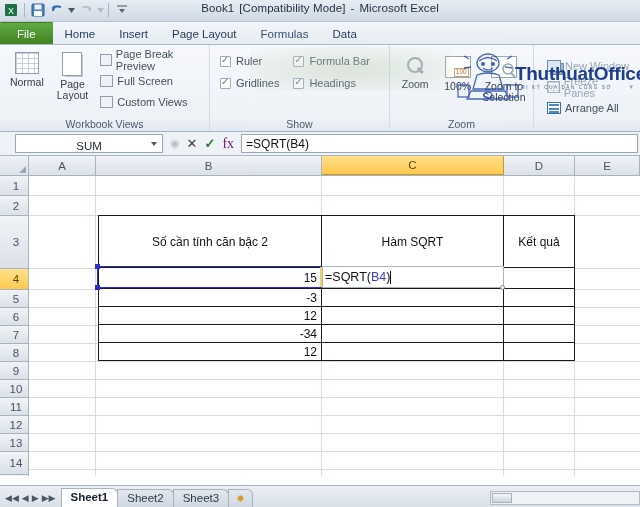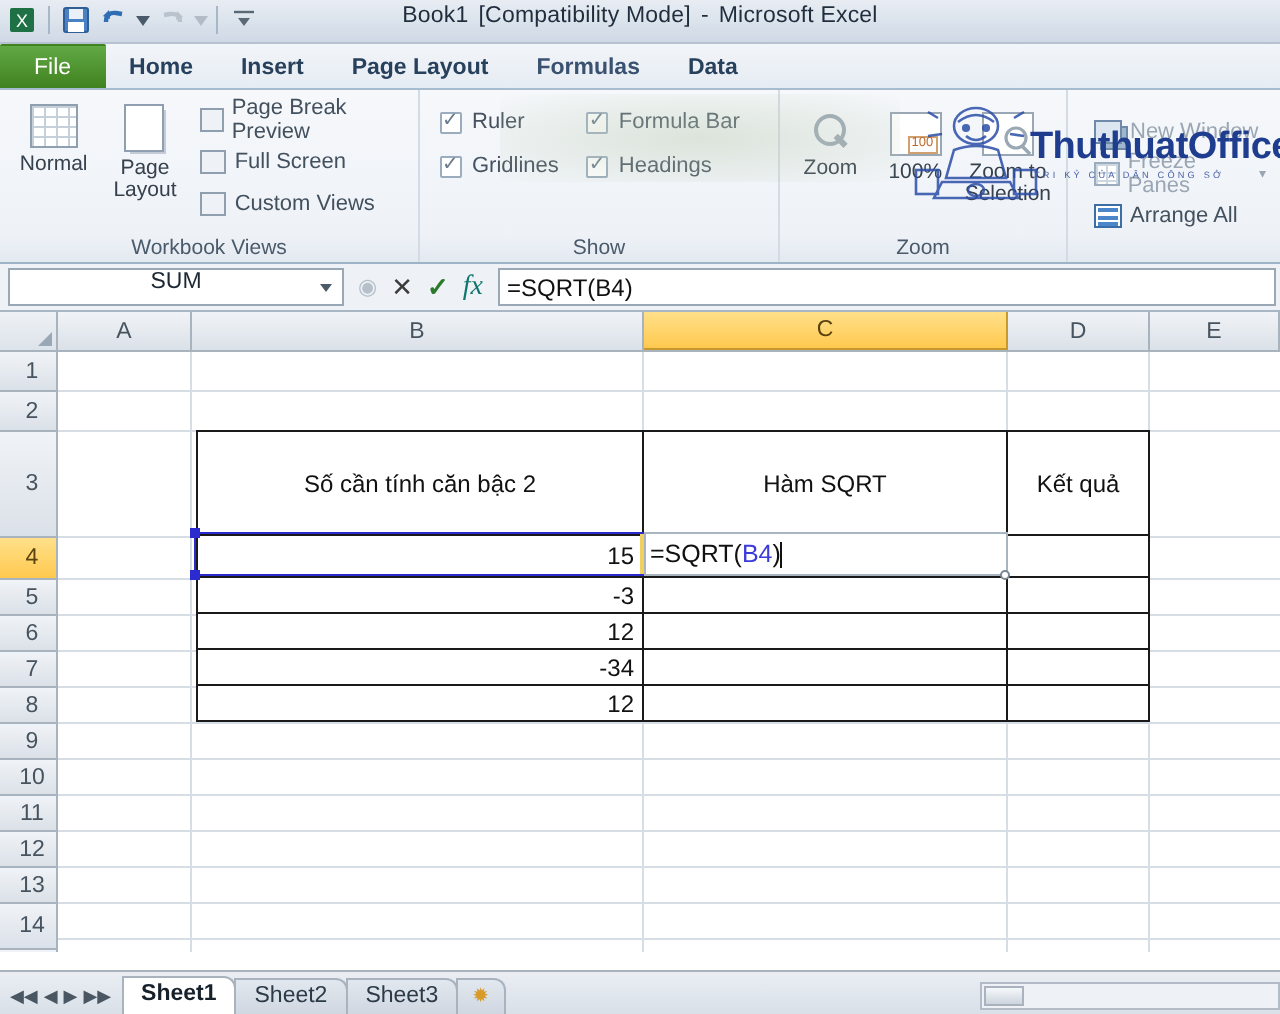--- a/index.html
+++ b/index.html
@@ -32,21 +32,21 @@
   .tabbar {
     height: 23px;
     background: linear-gradient(to bottom,#f2f5f9,#e6ecf3);
     border-bottom: 1px solid #a8bcd0;
     display: flex; align-items: stretch;
     position: relative;
   }
   .tab {
     padding: 1px 11px; display: flex; align-items: center;
     font-size: 11.5px; color: #27405c;
-    border: 1px solid transparent; border-bottom: none; font-weight: bold;
+    border: 1px solid transparent; border-bottom: none;
   }
   .tab.file {
     background: linear-gradient(to bottom,#61a945,#40821f);
     color: #fff; font-weight: normal; padding: 0 16px;
     border-radius: 1px 1px 0 0;
   }
   .tab.ghost { color: #3a5270; }
 
   
   .ribbon {
@@ -100,31 +100,31 @@
   .ic-arr { width: 14px; height: 12px; border: 1px solid #3b6ea5; background:#fff; }
   .ic-arr i { display:block; height:2px; background:#4a86c8; margin:1.5px 1px; }
   .ic-freeze { width: 14px; height: 12px; border: 1px solid #9aacbe; background:#fff;
             background-image: linear-gradient(to right,#cdd7e1 1px,transparent 1px),
                               linear-gradient(to bottom,#cdd7e1 1px,transparent 1px);
             background-size: 5px 4px; }
 
   
   .fbar { height: 24px; background: #eef1f5; display: flex; align-items: center;
           border-bottom: 1px solid #a9b6c4; }
-  .namebox { width: 168px; height: 19px; margin-left: 4px; background: #fff;
-             border: 1px solid #9aa7b4; display: flex; align-items: flex-start;
+  .namebox { width: 148px; height: 19px; margin-left: 15px; background: #fff;
+             border: 1px solid #9aa7b4; display: flex; align-items: flex-end;
              font-size: 11.5px; color: #1b2733; position: relative; justify-content: center; }
   .namebox .caret { position: absolute; right: 5px; top: 7px;
                     border-left: 3.5px solid transparent; border-right: 3.5px solid transparent;
                     border-top: 4px solid #4b5a68; }
   .fb-icons { display: flex; align-items: center; gap: 7px; padding: 0 7px; }
   .fb-icons span { font-size: 13px; color: #55636f; }
   .fb-icons .ok { color: #2c7a2c; font-weight: bold; }
   .fb-icons .cancel { color: #3c3c3c; }
-  .fb-icons .fx { font-style: italic; font-family: "Liberation Serif", serif; color: #0f766e; font-size:14px;}
+  .fb-icons .fx { font-family: "Liberation Serif", serif; color: #701a75; font-size:14px;}
   .fb-input { flex: 1; height: 19px; background: #fff; border: 1px solid #9aa7b4;
               border-left: 1px solid #9aa7b4; margin-right: 2px;
               display: flex; align-items: center; padding-left: 4px;
               font-size: 12px; color: #111; }
 
   
   .sheet { position: relative; background: #fff; height: 320px; overflow: hidden; }
   .corner { position: absolute; left: 0; top: 0; width: 29px; height: 20px;
             background: linear-gradient(to bottom,#eef1f5,#dde3ea); border-right: 1px solid #a9b3be;
             border-bottom: 1px solid #a9b3be; }

